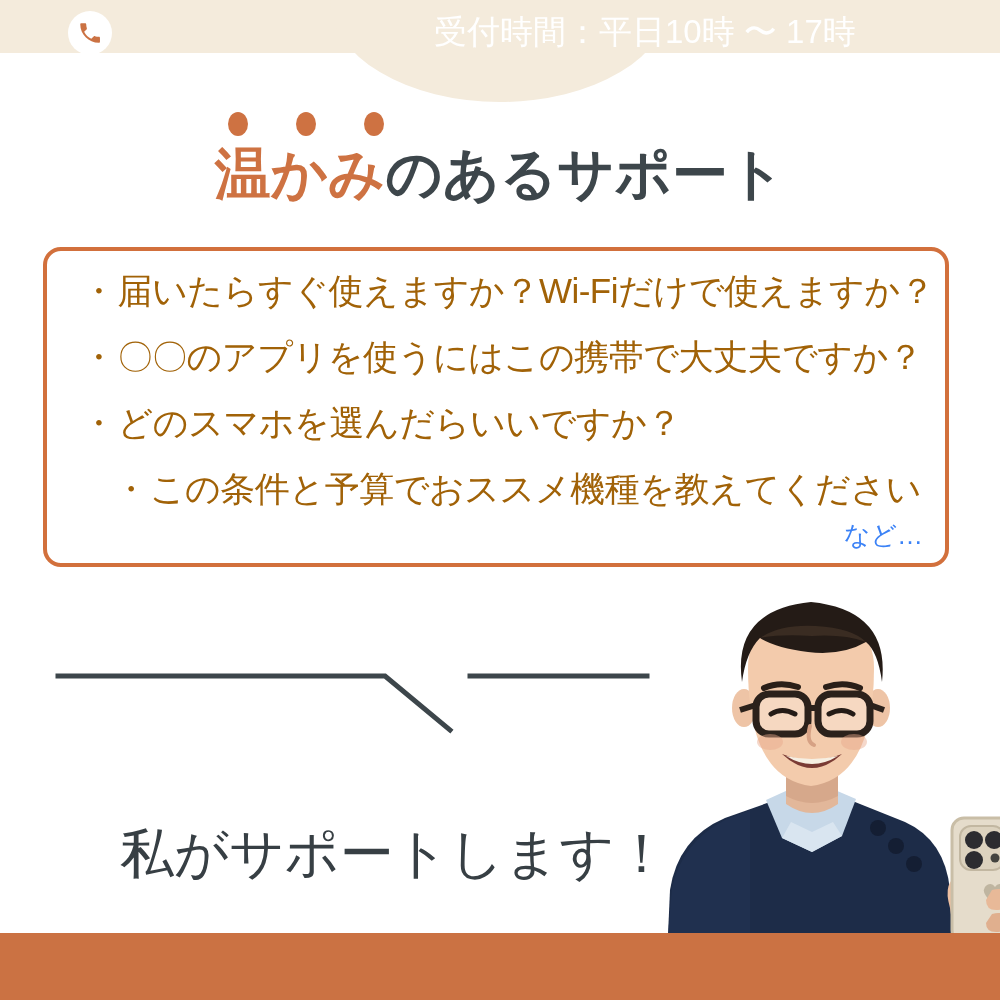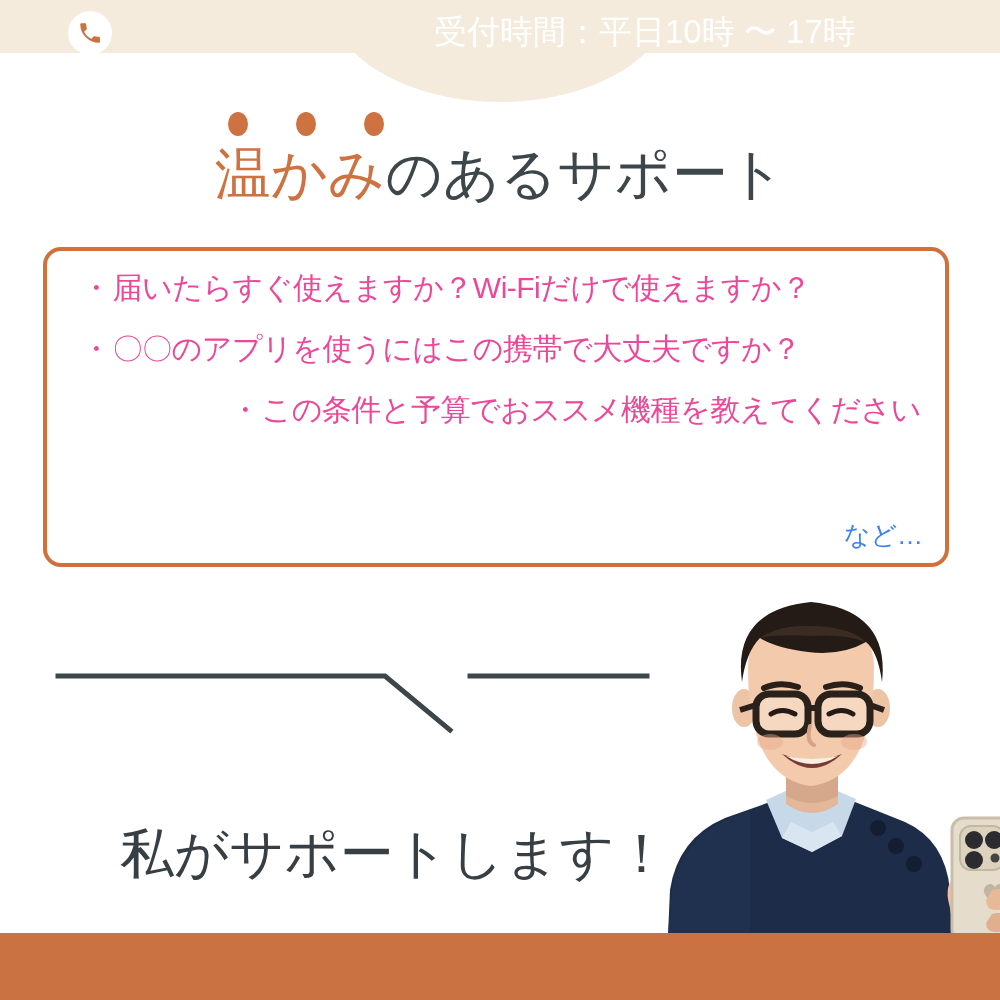--- a/index.html
+++ b/index.html
@@ -71,21 +71,21 @@
   .dot-3 { left: 136px; }
 
   
   .main-heading {
     position: absolute;
     left: 0;
     top: 142px;
     width: 1000px;
     text-align: center;
     font-size: 56px;
-    font-weight: normal;
+    font-weight: bold;
     line-height: 1.15;
     color: #3D464B;
     letter-spacing: 0px;
     white-space: nowrap;
   }
   .main-heading .hl-accent { color: #CE7242; }
   .main-heading .hl-rest   { color: #3D464B; }
 
   
   .question-box {
@@ -99,22 +99,22 @@
     border-radius: 18px;
     background: #ffffff;
   }
   .question-list {
     position: absolute;
     left: 34px;
     top: 22px;
     width: 840px;
   }
   .question-item {
-    font-size: 30px;
-    color: #ec4899;
+    font-size: 35px;
+    color: #a16207;
     line-height: 1.0;
     margin-bottom: 31px;
     white-space: nowrap;
     letter-spacing: -0.5px;
   }
   .question-item:last-child { margin-bottom: 12px; text-align: right; }
   .q-bullet { margin-right: 2px; }
   .etc-note {
     position: absolute;
     right: 22px;
@@ -233,20 +233,21 @@
     <span class="dot dot-2"></span>
     <span class="dot dot-3"></span>
   </div>
 
   <div class="main-heading"><span class="hl-accent">温かみ</span><span class="hl-rest">のあるサポート</span></div>
 
   <div class="question-box">
     <div class="question-list">
       <div class="question-item"><span class="q-bullet">・</span><span>届いたらすぐ使えますか？Wi-Fiだけで使えますか？</span></div>
       <div class="question-item"><span class="q-bullet">・</span><span>〇〇のアプリを使うにはこの携帯で大丈夫ですか？</span></div>
+      <div class="question-item"><span class="q-bullet">・</span><span>どのスマホを選んだらいいですか？</span></div>
       <div class="question-item"><span class="q-bullet">・</span><span>この条件と予算でおススメ機種を教えてください</span></div>
     </div>
     <div class="etc-note">など…</div>
   </div>
 
   <svg class="speech-tail" viewBox="0 0 620 72">
     <path d="M 8 8 L 335 8 L 400 62" fill="none" stroke="#3D464B" stroke-width="5" stroke-linecap="square"></path>
     <line x1="420" y1="8" x2="597" y2="8" stroke="#3D464B" stroke-width="5" stroke-linecap="square"></line>
   </svg>
 

